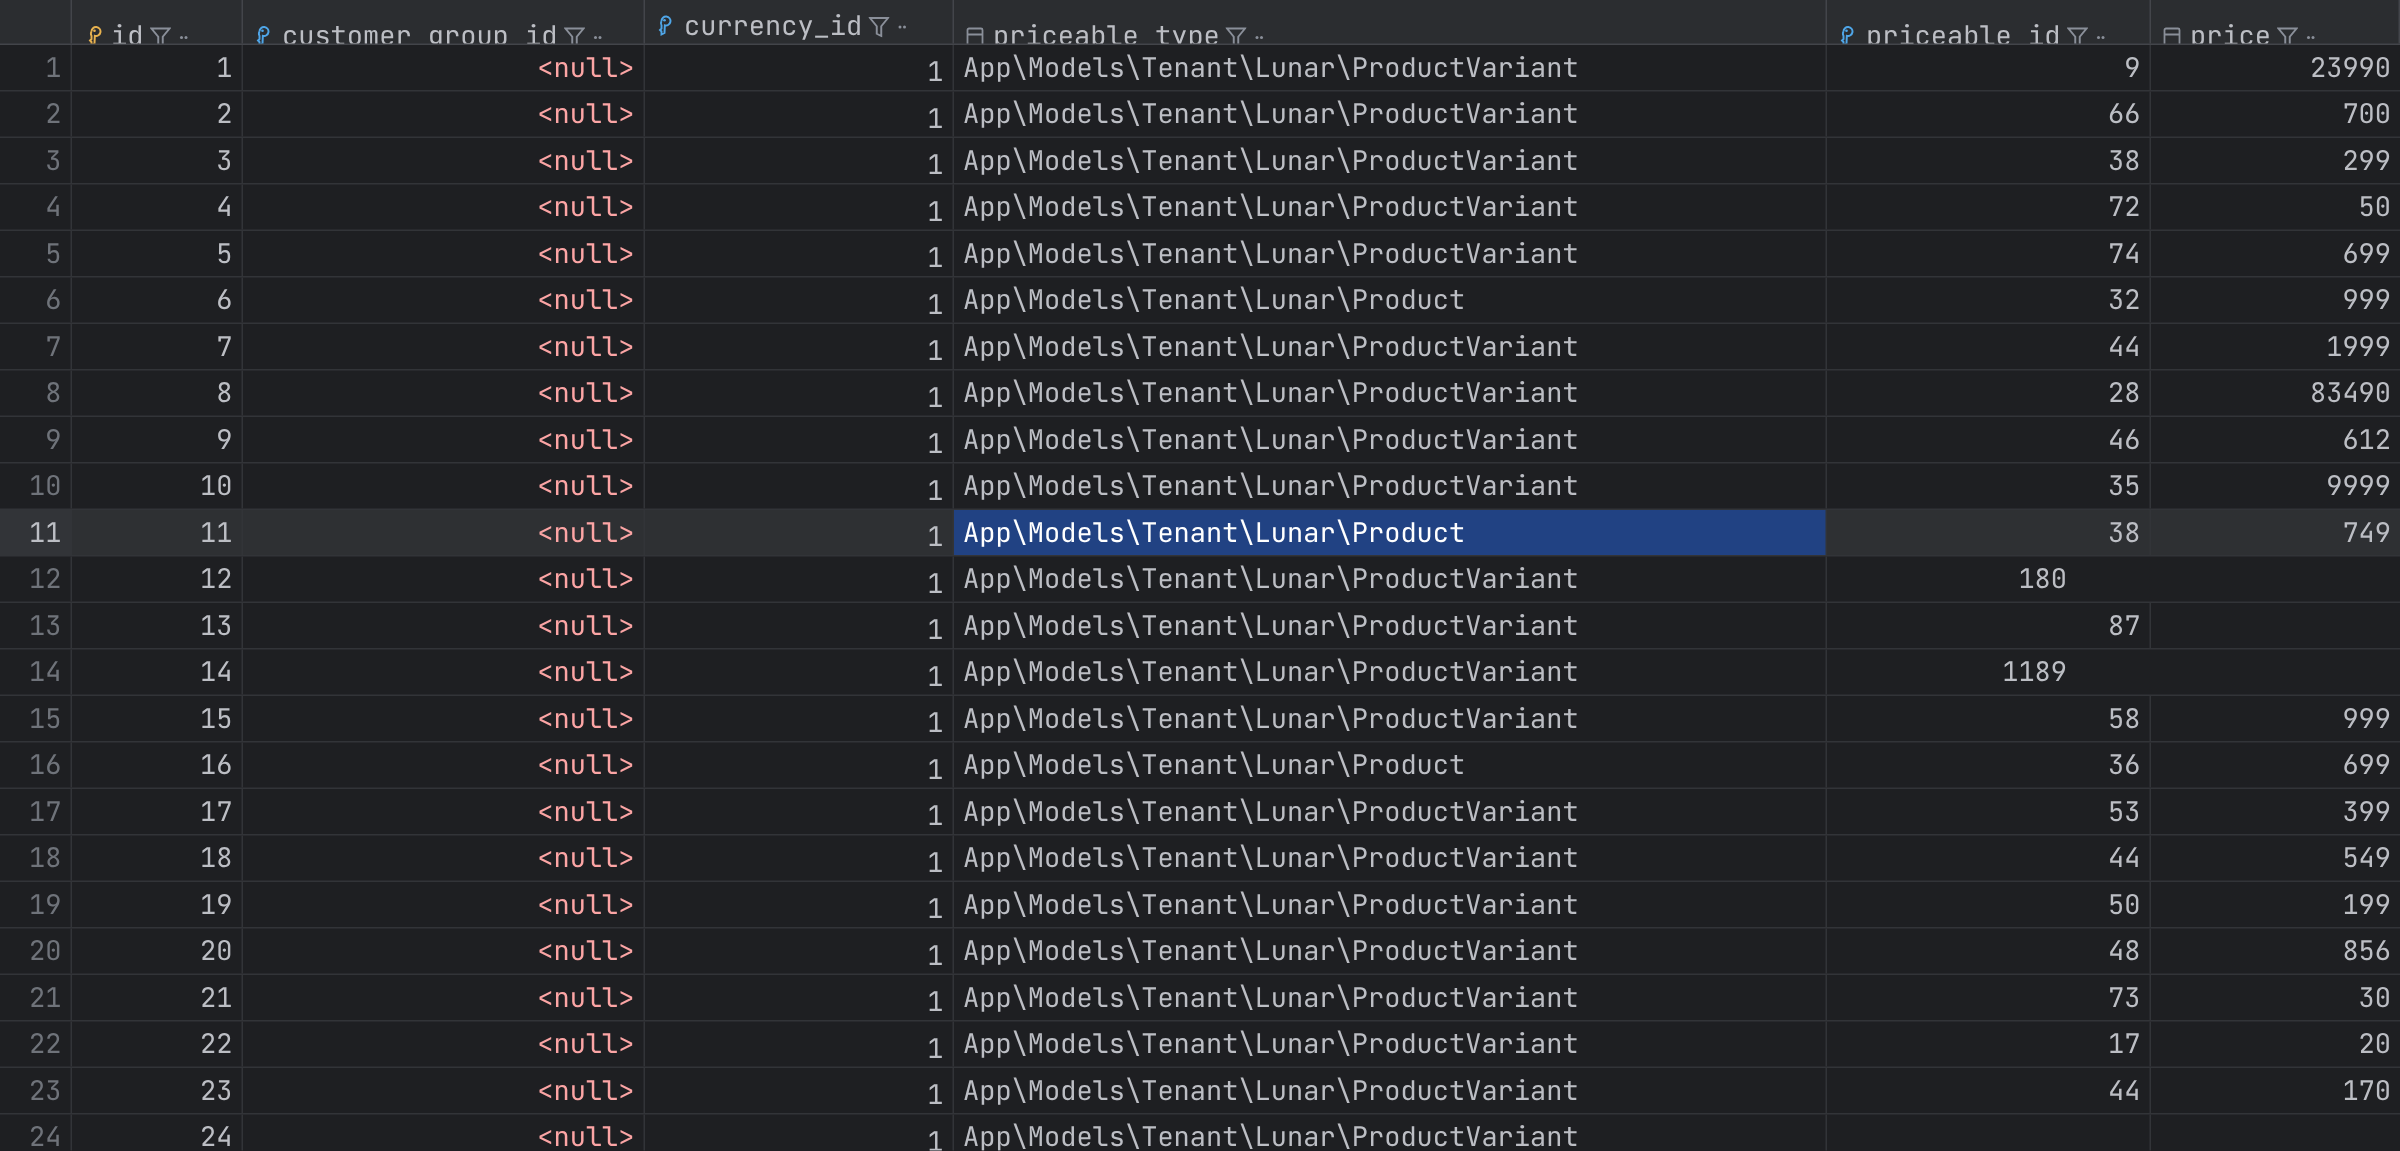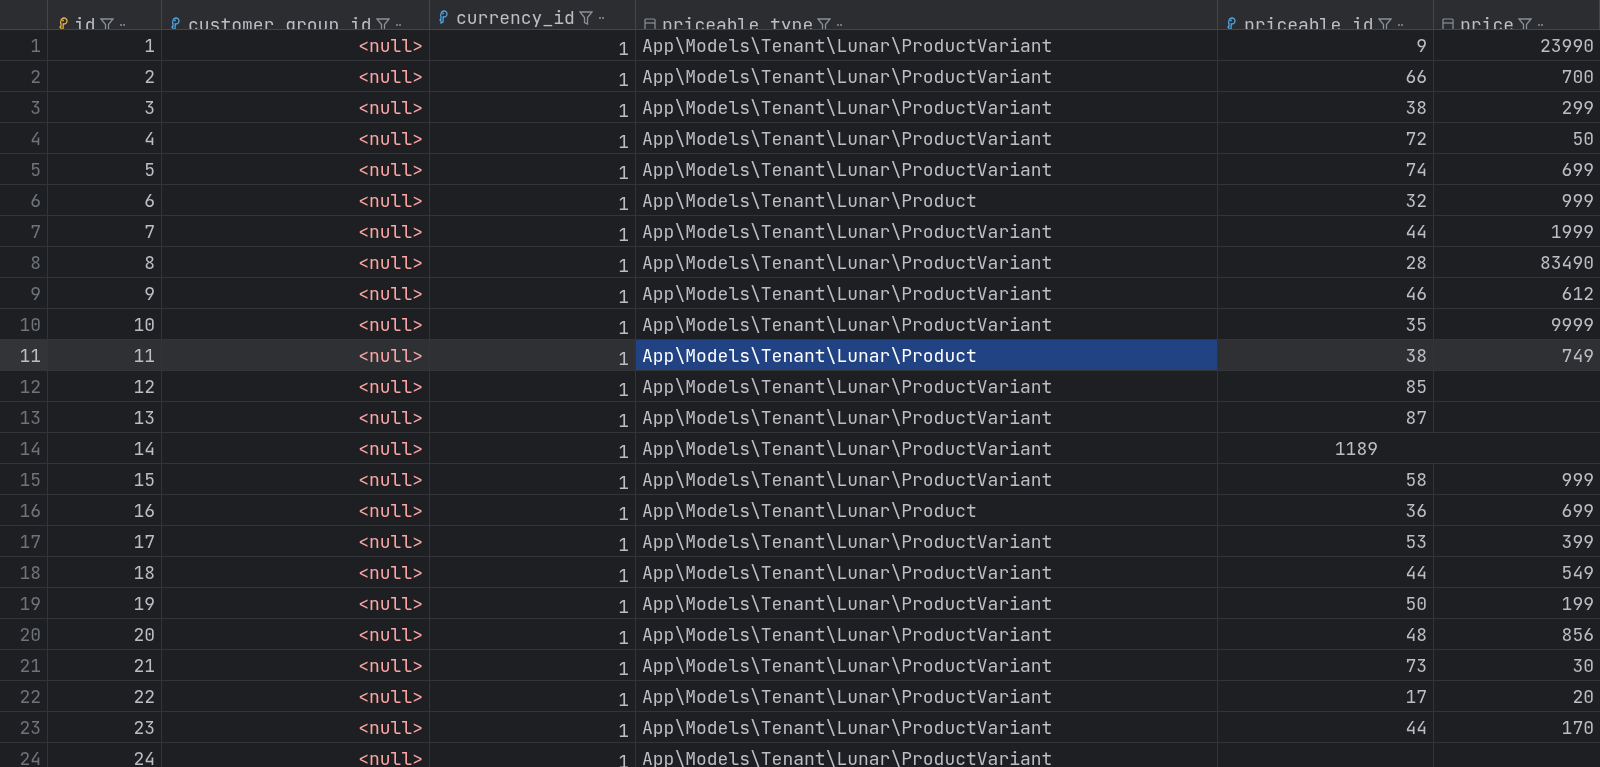--- a/index.html
+++ b/index.html
@@ -429,22 +429,22 @@
       </div>
       <div class="cell c-cgid">
         <span class="null">&lt;null&gt;</span>
       </div>
       <div class="cell c-curr">
         <span>1</span>
       </div>
       <div class="cell c-ptype">
         <span>App\Models\Tenant\Lunar\ProductVariant</span>
       </div>
-      <div class="cell c-pid">
-        <span>85</span>
+      <div class="cell c-price">
+        <span>180</span>
       </div>
     </div>
     <div class="row">
       <div class="cell gutter">
         <span>13</span>
       </div>
       <div class="cell c-id">
         <span>13</span>
       </div>
       <div class="cell c-cgid">

